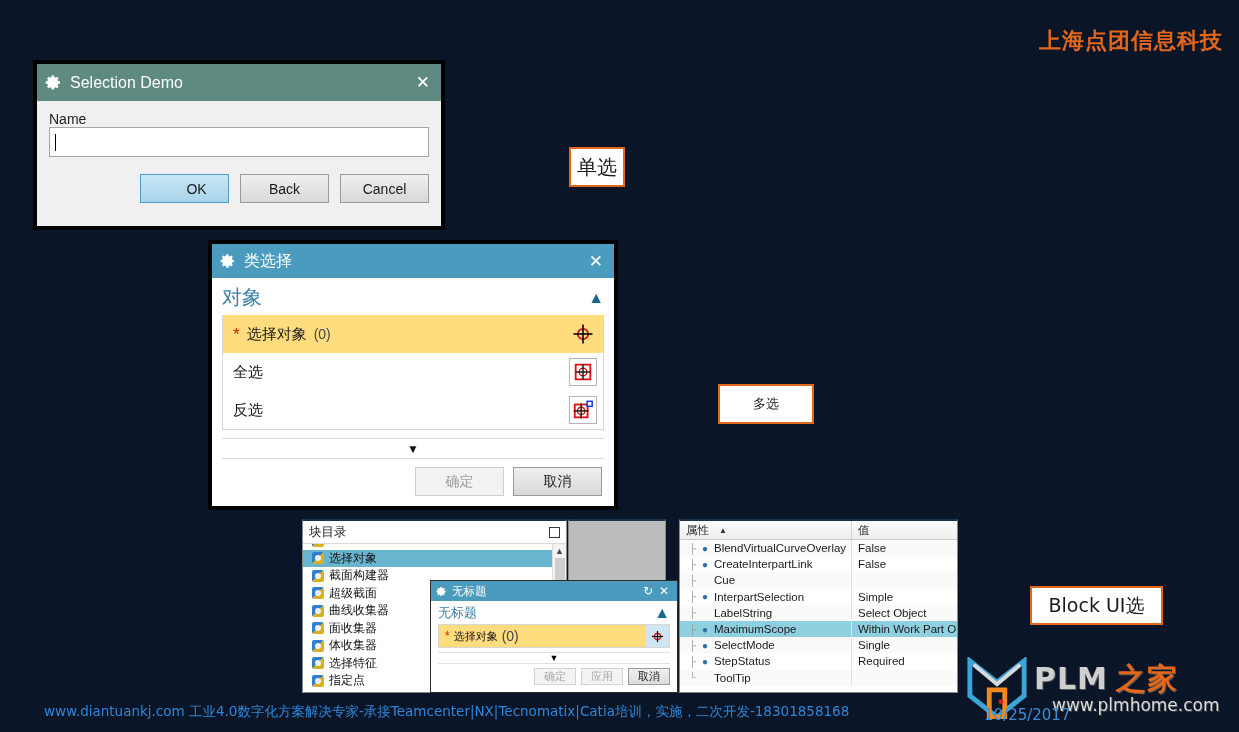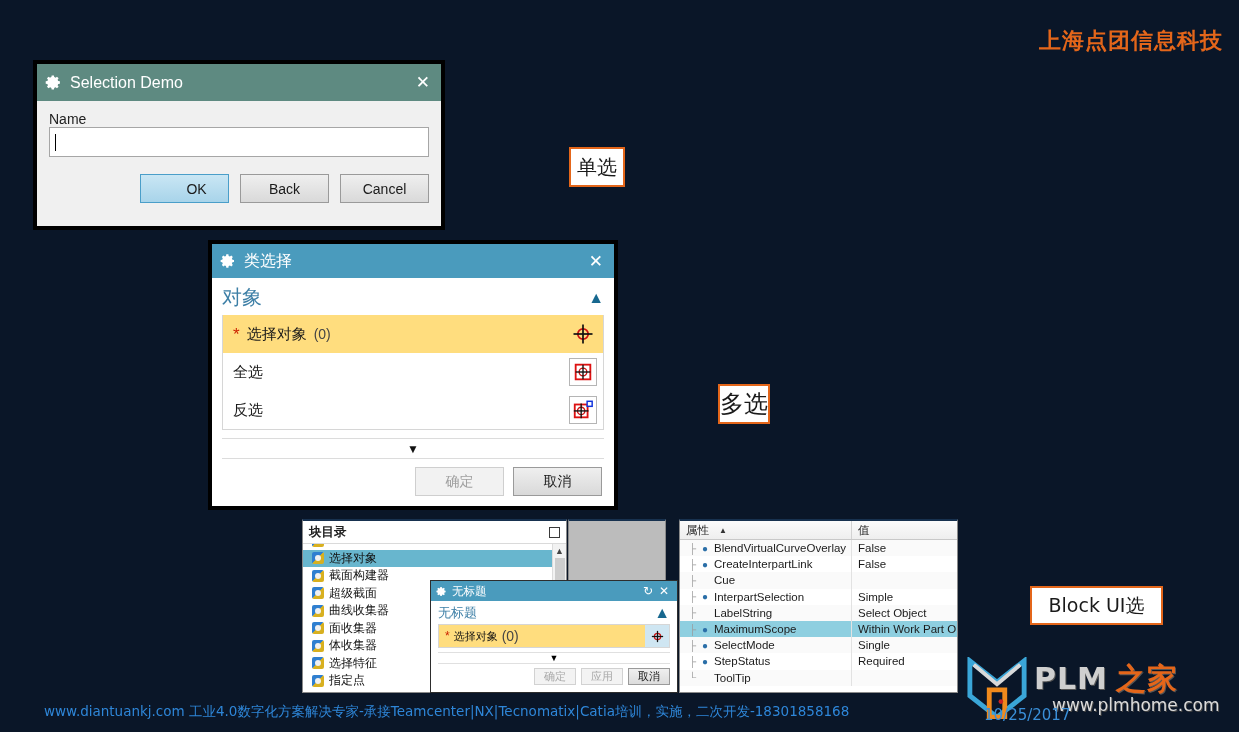--- a/index.html
+++ b/index.html
@@ -29,21 +29,21 @@
     font-family: "DejaVu Sans", "Liberation Sans", sans-serif;
   }
 
   
   .callout {
     position: absolute; background: #ffffff; border: 2px solid #e4661a;
     color: #1a1a1a; display: flex; align-items: center; justify-content: center;
     font-family: "DejaVu Sans", "Liberation Sans", sans-serif;
   }
   #callout-single { left: 569px; top: 147px; width: 56px; height: 40px; font-size: 20px; }
-  #callout-multi  { left: 718px; top: 384px; width: 52px; height: 40px; font-size: 24px; }
+  #callout-multi  { left: 718px; top: 384px; width: 96px; height: 40px; font-size: 13px; }
   #callout-blockui{ left: 1030px; top: 586px; width: 133px; height: 39px; font-size: 19px; }
 
   
   .dlg { position: absolute; background: #fff; border: 4px solid #000; }
   .dlg-title {
     display: flex; align-items: center; height: 33px; padding: 0 8px;
     color: #ffffff; font-size: 15px;
   }
   .dlg-title .gear { margin-right: 8px; display: inline-flex; }
   .dlg-title .t-label { flex: 1; white-space: nowrap; }
@@ -97,21 +97,21 @@
     margin: 8px 10px 0 10px; height: 22px;
     display: flex; align-items: center; justify-content: center;
     color: #111; font-size: 12px;
   }
   .dlg-footer { margin-top: auto; padding: 8px 12px 10px 12px; display: flex; justify-content: flex-end; gap: 9px; }
 
   
   #block-catalog { position: absolute; left: 302px; top: 519px; width: 265px; height: 174px;
                    background: #fff; border: 1px solid #8a8a8a; border-top: 2px solid #17314f; }
   .bc-head { display: flex; align-items: center; height: 22px; padding: 0 6px; font-size: 12.5px; color: #222; background: #fff; }
-  .bc-head .bc-title { flex: 1; font-weight: bold; }
+  .bc-head .bc-title { flex: 1; }
   .bc-sq { width: 11px; height: 11px; border: 1.5px solid #3a3a3a; }
   .bc-listwrap { position: relative; height: calc(100% - 22px); overflow: hidden; border-top: 1px solid #dadada; }
   .bc-clip { position: absolute; top: -12px; left: 0; right: 14px; }
   .bc-item { display: flex; align-items: center; gap: 5px; height: 17.5px; padding-left: 9px; font-size: 12px; color: #111; }
   .bc-item.sel { background: #68b6ce; }
   .bc-ic { width: 12px; height: 12px; flex: 0 0 12px; position: relative; }
   .bc-ic::before { content: ""; position: absolute; inset: 0; border-radius: 2px;
                    background: linear-gradient(135deg,#2f7fd0 0 50%,#d8b020 50% 100%); }
   .bc-ic::after { content: ""; position: absolute; left: 3px; top: 3px; width: 6px; height: 6px;
                   border-radius: 50%; background: #f1f1f1; }

